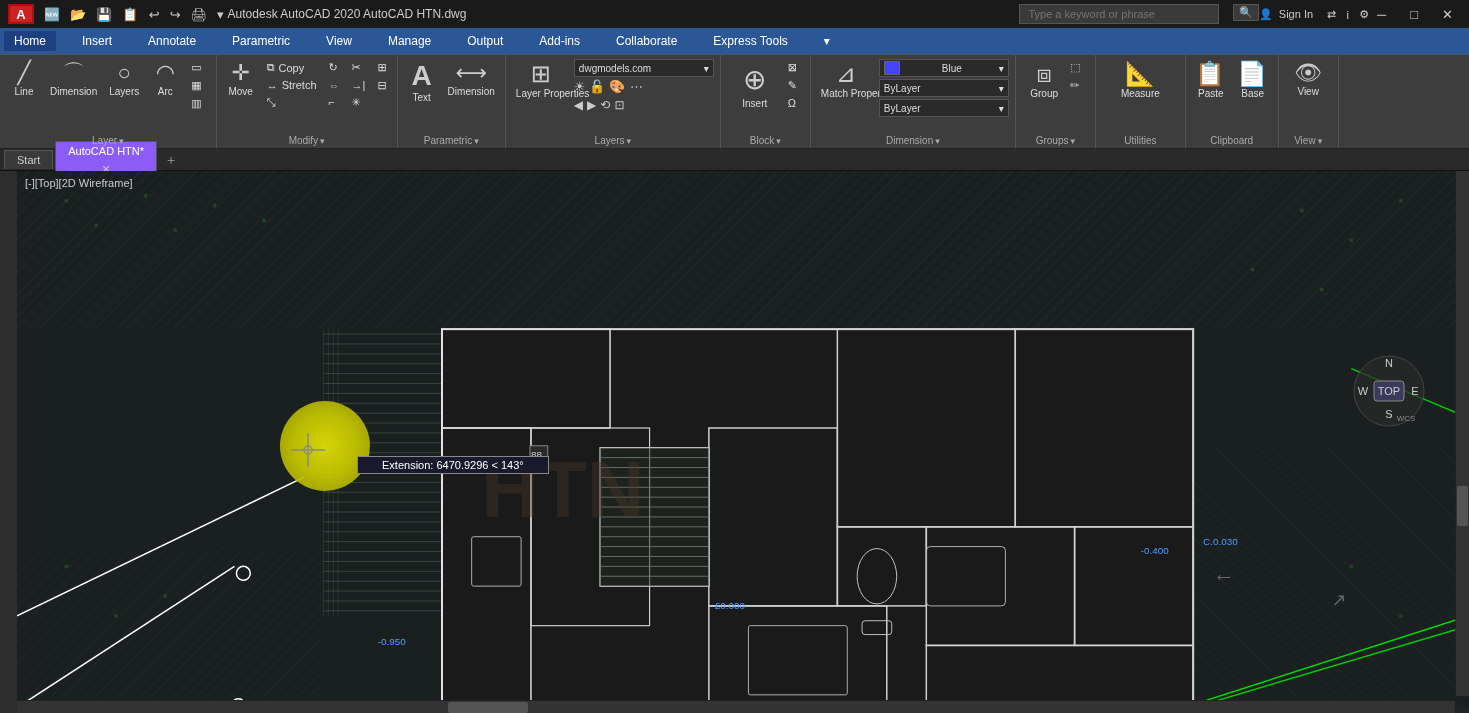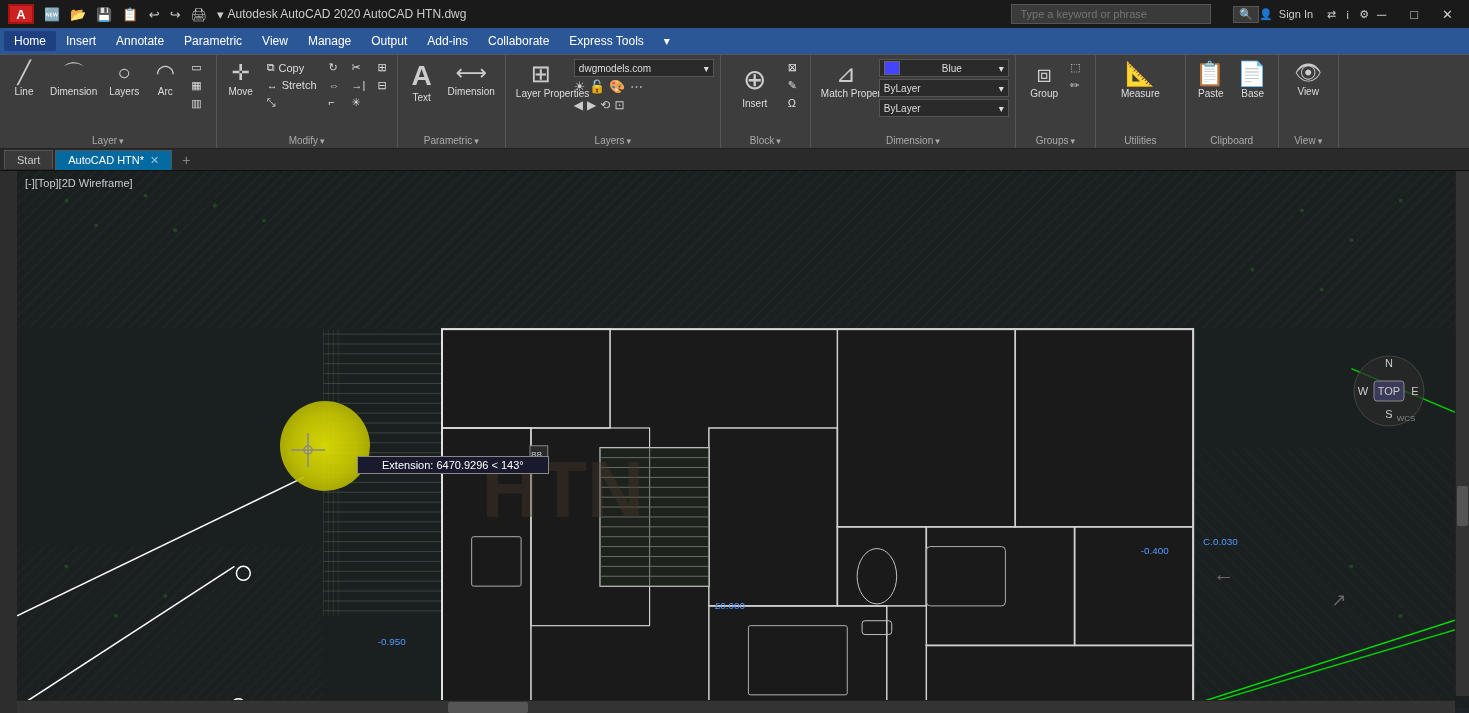--- a/index.html
+++ b/index.html
@@ -16,22 +16,22 @@
       color: #ccc;
       font-size: 12px;
     }
     #titlebar .title { flex: 1; text-align: left; }
     #titlebar .win-controls { display: flex; gap: 8px; }
     #titlebar .win-controls span { cursor: pointer; padding: 2px 8px; font-size: 13px; }
 
     
     #titlebar .search-area {
       display: flex;
-      align-items: center;
-      gap: 22px;
+      align-items: flex-start;
+      gap: 14px;
     }
     #titlebar .search-input {
       background: #3a3a3a;
       border: 1px solid #555;
       color: #ccc;
       padding: 2px 8px;
       width: 220px;
       font-size: 11px;
       height: 20px;
     }
@@ -50,21 +50,21 @@
       border-bottom: 1px solid #222;
     }
 
     
     #menubar {
       height: 26px;
       background: #2b5797;
       display: flex;
       align-items: center;
       padding: 0 4px;
-      gap: 0;
+      gap: 16px;
     }
     #menubar .menu-item {
       padding: 3px 10px;
       color: #fff;
       cursor: pointer;
       font-size: 12px;
       border-radius: 2px;
     }
     #menubar .menu-item:hover, #menubar .menu-item.active { background: #1e4080; }
 
@@ -200,21 +200,21 @@
       border: 1px solid #555;
       border-bottom: none;
       cursor: pointer;
       font-size: 11px;
       color: #ccc;
       display: flex;
       align-items: center;
       gap: 6px;
       margin-right: 2px;
     }
-    .tab-item.active { background: #0369a1; color: #fff; }
+    .tab-item.active { background: #8b5cf6; color: #fff; flex-direction: column; }
     .tab-item .close-tab { font-size: 11px; opacity: 0.6; }
     .tab-add { padding: 3px 8px; cursor: pointer; color: #888; font-size: 14px; }
 
     
     #canvas-area {
       position: relative;
       flex: 1;
       background: #1e2428;
       overflow: hidden;
       margin-left: 17px;

